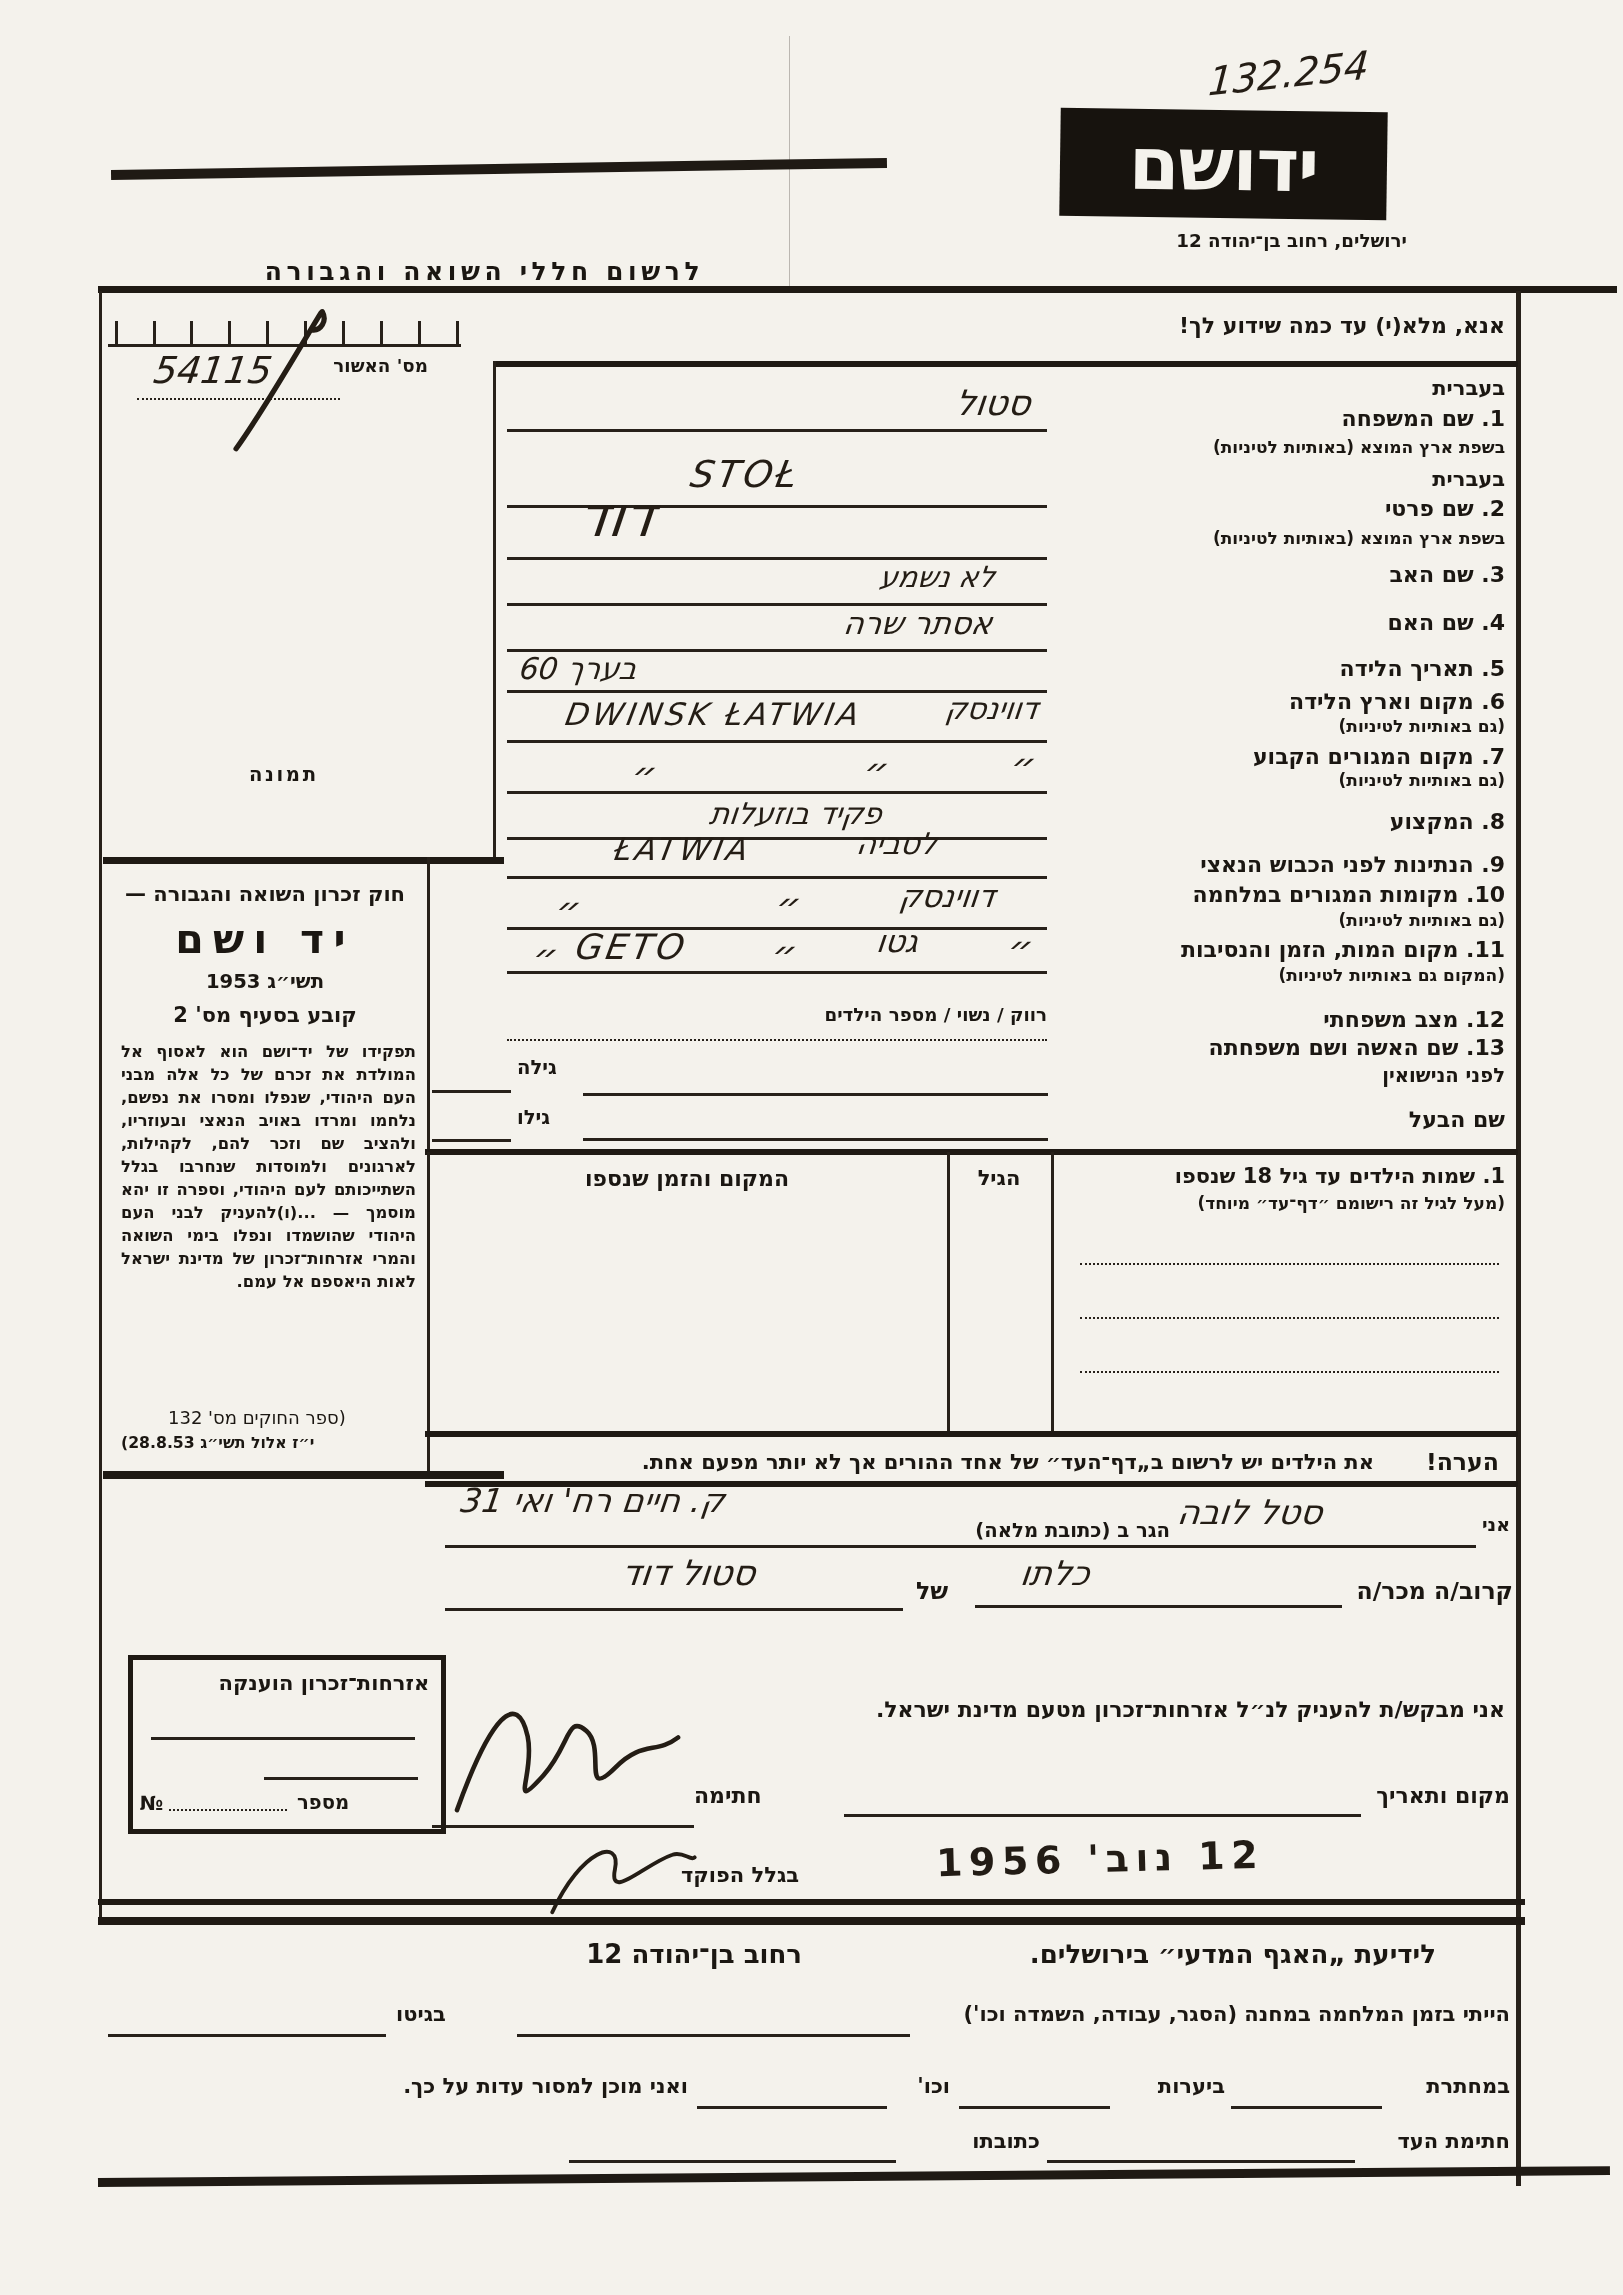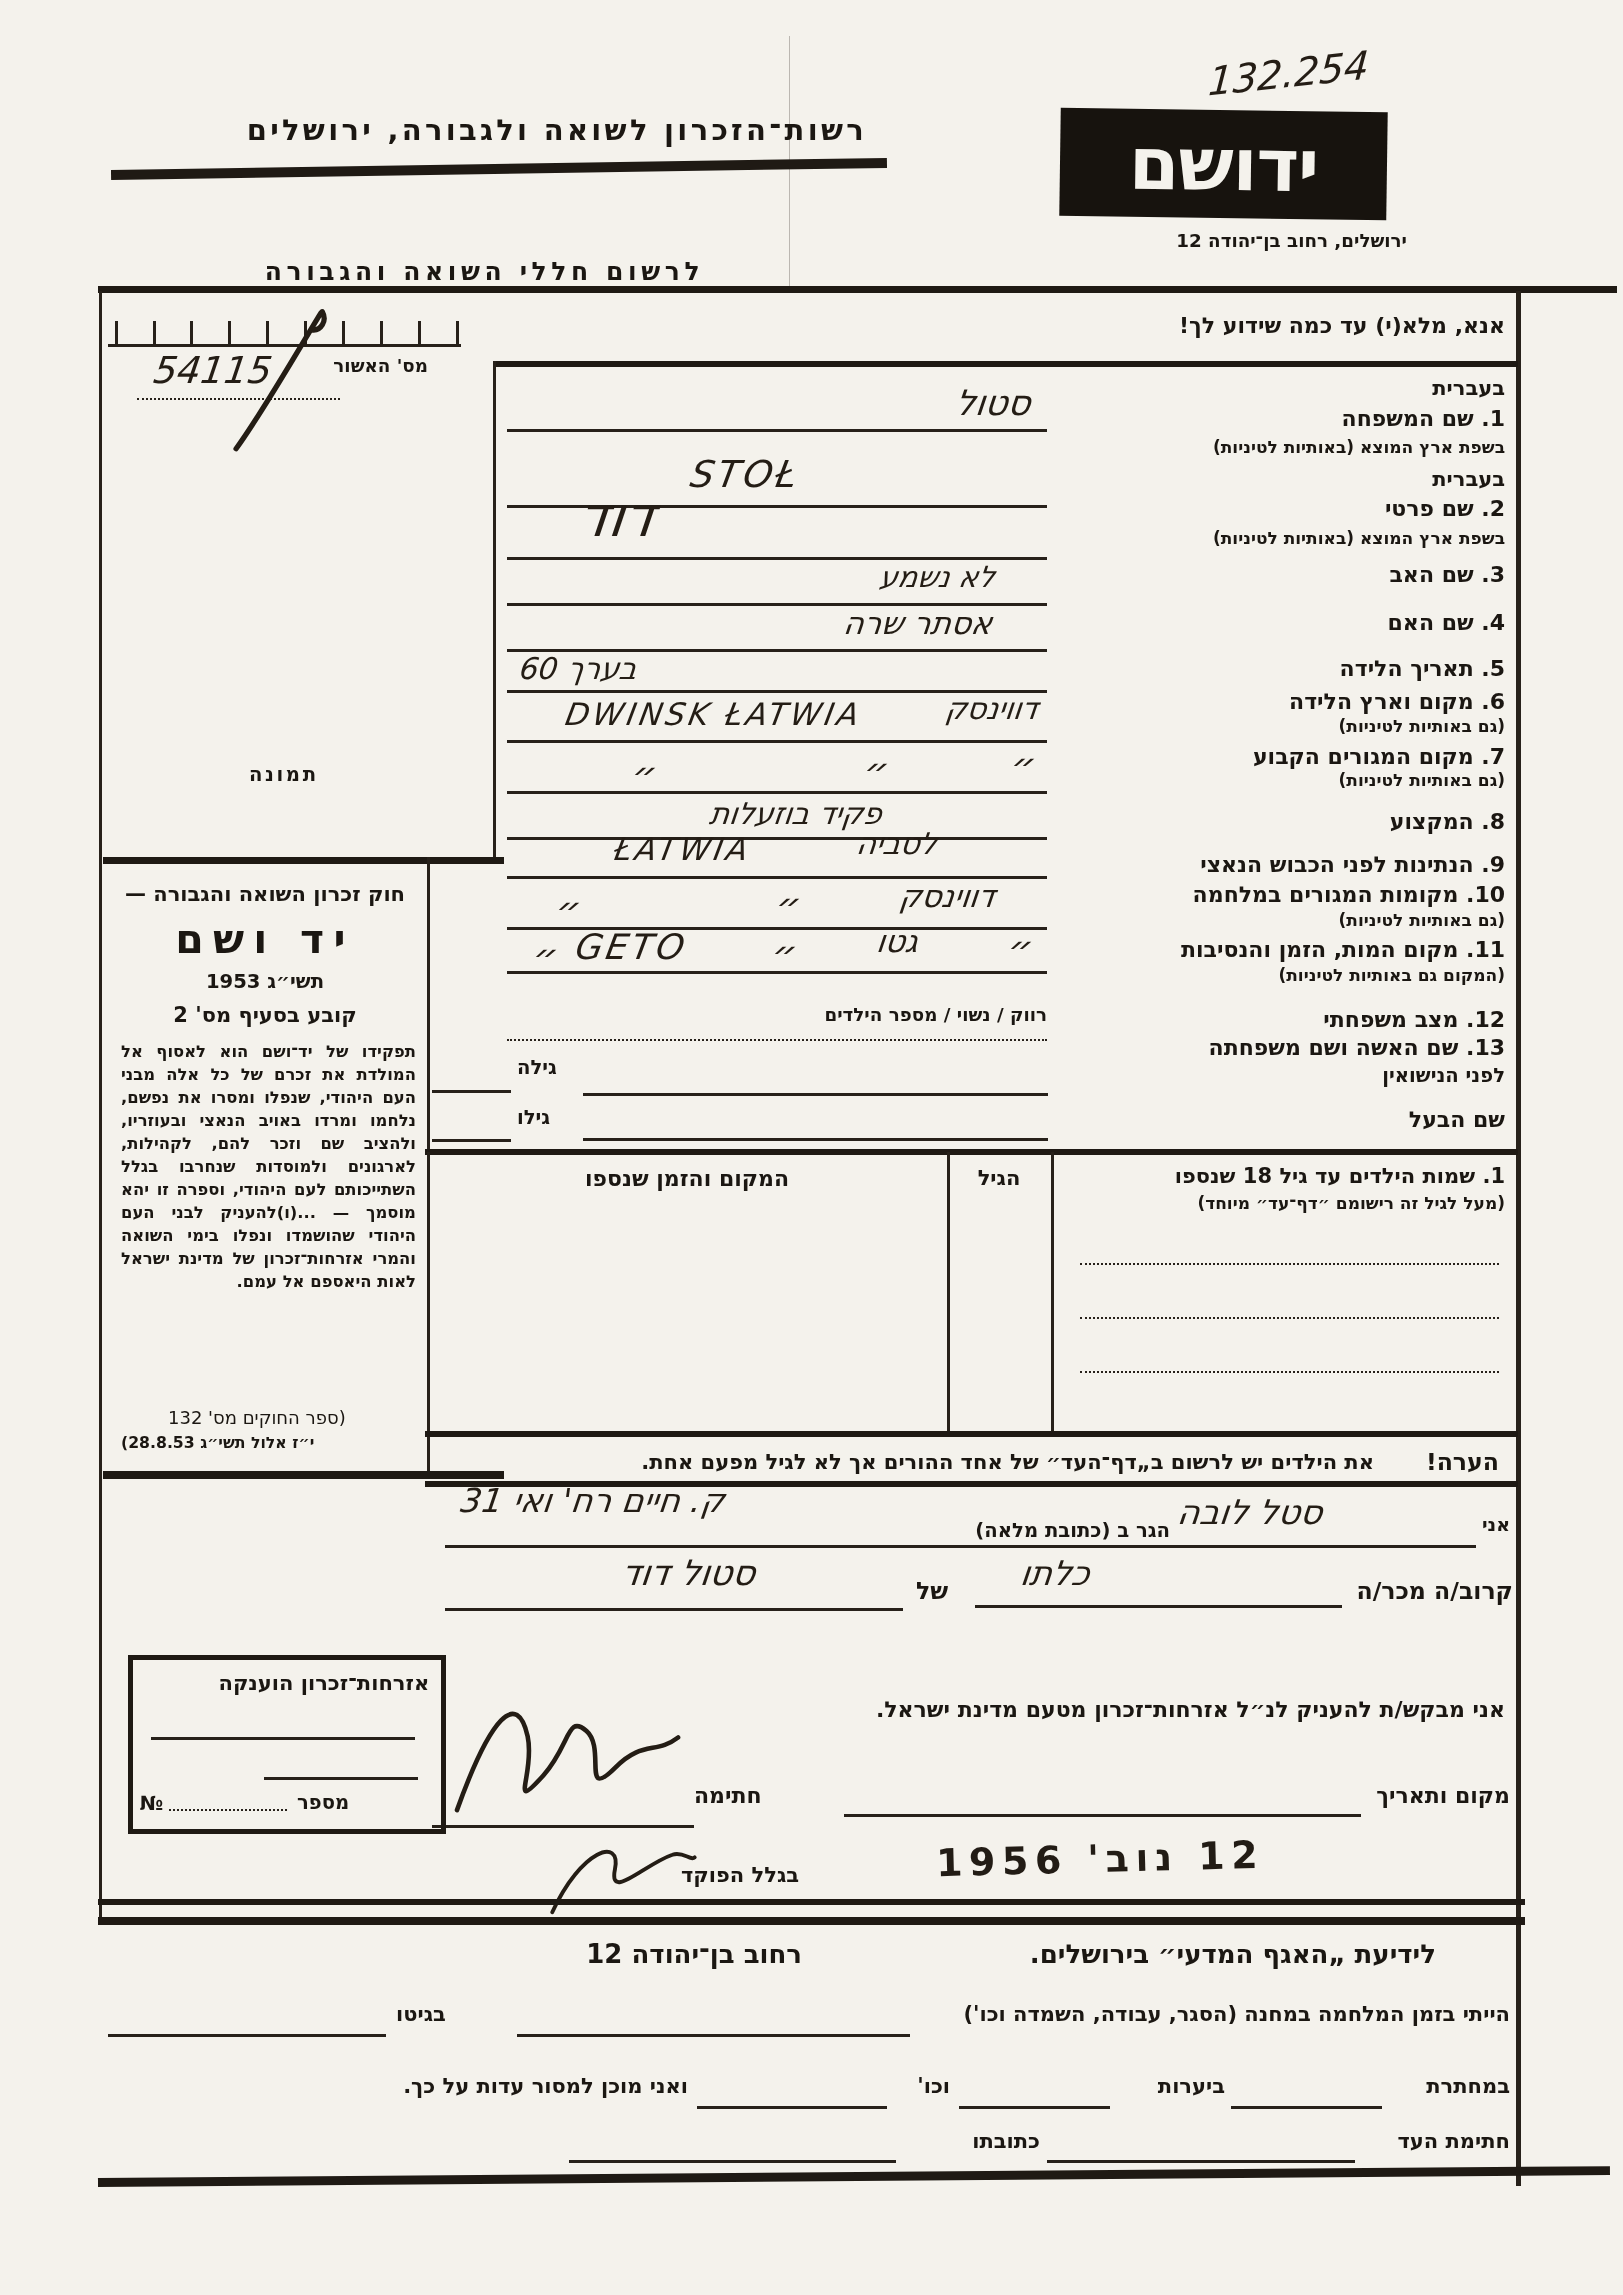--- a/index.html
+++ b/index.html
@@ -27,21 +27,20 @@
   svg{position:absolute; overflow:visible;}
 </style>
 </head>
 <body>
 
 <div class="page">
 
   <div class="hw" style="left:1208px; top:51px; font-size:39px; transform:rotate(-6deg) skewX(-10deg);">132.254</div>
   <div class="ln" style="left:789px; top:36px; width:1.3px; height:252px; background:rgba(40,33,25,.28);"></div>
 
-  <div class="lbl" style="right:756px; top:113px; font-size:29px; letter-spacing:3.3px;">רשות־הזכרון לשואה ולגבורה, ירושלים</div>
   <div class="hln" style="left:111px; top:164px; width:776px; height:9.8px; transform:rotate(-0.9deg);"></div>
   <div class="lbl ctr" style="left:216px; top:257px; width:537px; font-size:25px; letter-spacing:4.6px;">לרשום חללי השואה והגבורה</div>
 
   <div class="logo" style="left:1060px; top:110px; width:327px; height:108px; transform:rotate(0.8deg);">
     <span style="font-size:73px; letter-spacing:-1.3px;">ידושם</span>
   </div>
   <div class="lbl" style="right:216px; top:230px; font-size:18.3px;">ירושלים, רחוב בן־יהודה 12</div>
 
   <div class="hln" style="left:98px; top:286px; width:1519px; height:7.2px;"></div>
   <div class="vln" style="left:99px; top:291px; height:1630px; width:3.3px;"></div>
@@ -173,21 +172,21 @@
   <div class="lbl ctr" style="left:458px; top:1166px; width:458px; font-size:22px;">המקום והזמן שנספו</div>
   <div class="lbl ctr" style="left:950px; top:1166px; width:98px; font-size:21px;">הגיל</div>
   <div class="lbl" style="right:118px; top:1164px; font-size:21px;">1. שמות הילדים עד גיל 18 שנספו</div>
   <div class="lbl sm" style="right:118px; top:1193px;">(מעל לגיל זה רישומם ״דף־עד״ מיוחד)</div>
   <div class="dot" style="left:1080px; top:1263px; width:419px;"></div>
   <div class="dot" style="left:1080px; top:1317px; width:419px;"></div>
   <div class="dot" style="left:1080px; top:1371px; width:419px;"></div>
   <div class="hln" style="left:425px; top:1431px; width:1093px;"></div>
 
   <div class="lbl" style="right:124px; top:1448px; font-size:23.6px;">הערה!</div>
-  <div class="lbl" style="right:249px; top:1450px; font-size:21px;">את הילדים יש לרשום ב„דף־העד״ של אחד ההורים אך לא לגיל מפעם אחת.</div>
+  <div class="lbl" style="right:249px; top:1450px; font-size:21px;">את הילדים יש לרשום ב„דף־העד״ של אחד ההורים אך לא יותר מפעם אחת.</div>
   <div class="hln" style="left:425px; top:1481px; width:1093px;"></div>
 
   <div class="lbl" style="right:113px; top:1513px; font-size:19px;">אני</div>
   <div class="hw" style="left:1178px; top:1492px; font-size:34px;">סטל לובה</div>
   <div class="lbl" style="right:453px; top:1519px; font-size:19.6px;">הגר ב (כתובת מלאה)</div>
   <div class="hw" style="left:461px; top:1481px; font-size:33px;">ק. חיים רח' ואי 31</div>
   <div class="ln" style="left:445px; top:1545px; width:1031px;"></div>
 
   <div class="lbl" style="right:110px; top:1577px; font-size:23.6px;">קרוב/ה מכר/ה</div>
   <div class="hw" style="left:1021px; top:1553px; font-size:34px;">כלתו</div>

